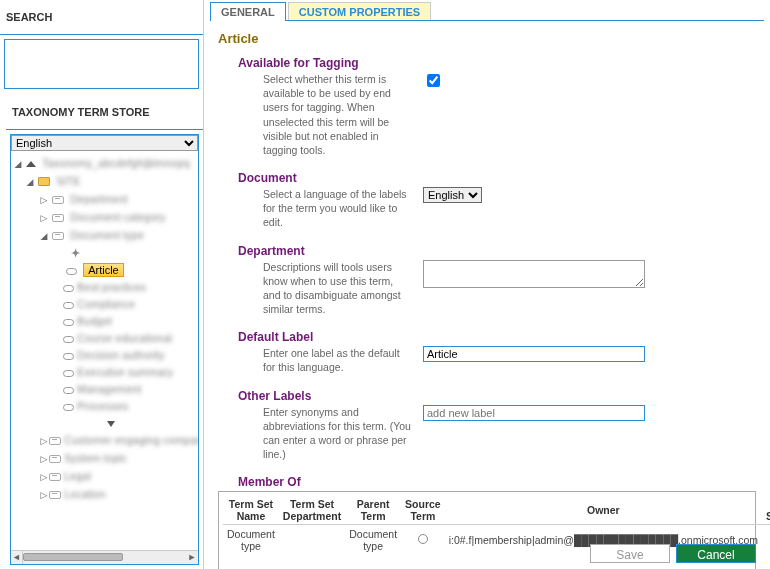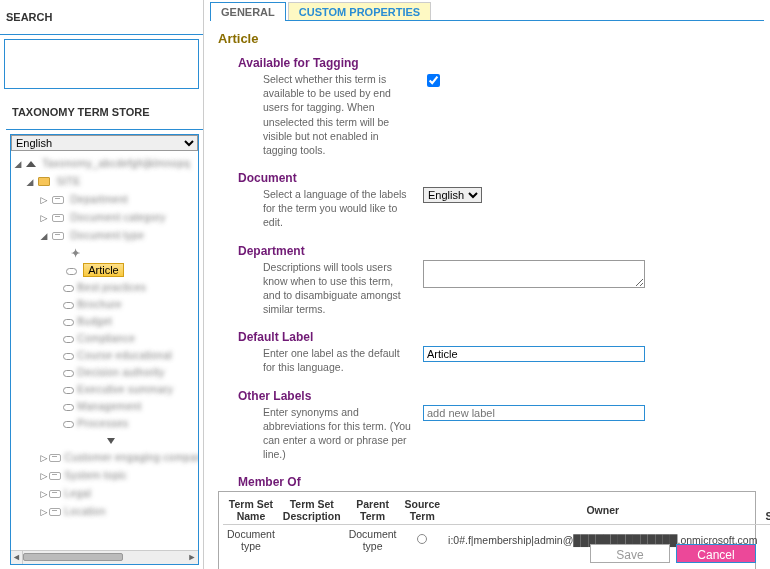--- a/index.html
+++ b/index.html
@@ -166,21 +166,21 @@
   .button-bar {
     position:absolute; right:14px; bottom:6px;
     display:flex; gap:6px;
   }
   .btn {
     width:80px; height:19px; line-height:20px;
     border:1px solid #aaa; text-align:center;
     font-size:12px; cursor:pointer; background:#fff;
   }
   .btn.save{ color:#999; }
-  .btn.cancel{ background:#ec4899; color:#fff; border-color:#2a8dd4; }
+  .btn.cancel{ background:#15803d; color:#fff; border-color:#2a8dd4; }
   .down-arrow{display:inline-block;width:0;height:0;border-left:4px solid transparent;border-right:4px solid transparent;border-top:6px solid #555;margin-left:54px;}
 </style>
 </head>
 <body>
 
 <div class="container">
 
   <div class="left">
     <div class="section-header">SEARCH</div>
     <div class="header-rule"></div>
@@ -221,23 +221,22 @@
           </div>
           <div class="tree-node indent4">
             <span style="color:#888;font-weight:bold;margin-left:4px;">✦</span>
           </div>
           <div class="tree-node indent3">
             <span class="tree-expander"></span>
             <span class="tree-icon icon-tag"></span>
             <span class="selected-term">Article</span>
           </div>
           <div class="tree-node indent3"><span class="tree-expander"></span><span class="tree-icon icon-tag"></span><span class="blur">Best practices</span></div>
-          <div class="tree-node indent3"><span class="tree-expander"></span><span class="tree-icon icon-tag"></span><span class="blur">Brochure</span></div>
+          <div class="tree-node indent3"><span class="tree-expander"></span><span class="tree-icon icon-tag"></span><span class="blur">Compliance</span></div>
           <div class="tree-node indent3"><span class="tree-expander"></span><span class="tree-icon icon-tag"></span><span class="blur">Budget</span></div>
-          <div class="tree-node indent3"><span class="tree-expander"></span><span class="tree-icon icon-tag"></span><span class="blur">Compliance</span></div>
           <div class="tree-node indent3"><span class="tree-expander"></span><span class="tree-icon icon-tag"></span><span class="blur">Course educational</span></div>
           <div class="tree-node indent3"><span class="tree-expander"></span><span class="tree-icon icon-tag"></span><span class="blur">Decision authority</span></div>
           <div class="tree-node indent3"><span class="tree-expander"></span><span class="tree-icon icon-tag"></span><span class="blur">Executive summary</span></div>
           <div class="tree-node indent3"><span class="tree-expander"></span><span class="tree-icon icon-tag"></span><span class="blur">Management</span></div>
           <div class="tree-node indent3"><span class="tree-expander"></span><span class="tree-icon icon-tag"></span><span class="blur">Processes</span></div>
           <div class="tree-node indent3"><span class="down-arrow"></span></div>
           <div class="tree-node indent2"><span class="tree-expander">▷</span><span class="tree-icon icon-group"></span><span class="blur">Customer engaging company</span></div>
           <div class="tree-node indent2"><span class="tree-expander">▷</span><span class="tree-icon icon-group"></span><span class="blur">System topic</span></div>
           <div class="tree-node indent2"><span class="tree-expander">▷</span><span class="tree-icon icon-group"></span><span class="blur">Legal</span></div>
           <div class="tree-node indent2"><span class="tree-expander">▷</span><span class="tree-icon icon-group"></span><span class="blur">Location</span></div>
@@ -305,21 +304,21 @@
         </div>
       </div>
 
       <div class="form-group">
         <div class="form-label">Member Of</div>
         <div class="member-box">
           <table class="member-table">
             <thead>
               <tr>
                 <th>Term Set Name</th>
-                <th>Term Set Description</th>
+                <th>Term Set Department</th>
                 <th>Parent Term</th>
                 <th>Source Term</th>
                 <th>Owner</th>
                 <th>Pin Source</th>
               </tr>
             </thead>
             <tbody>
               <tr>
                 <td>Document type</td>
                 <td></td>

